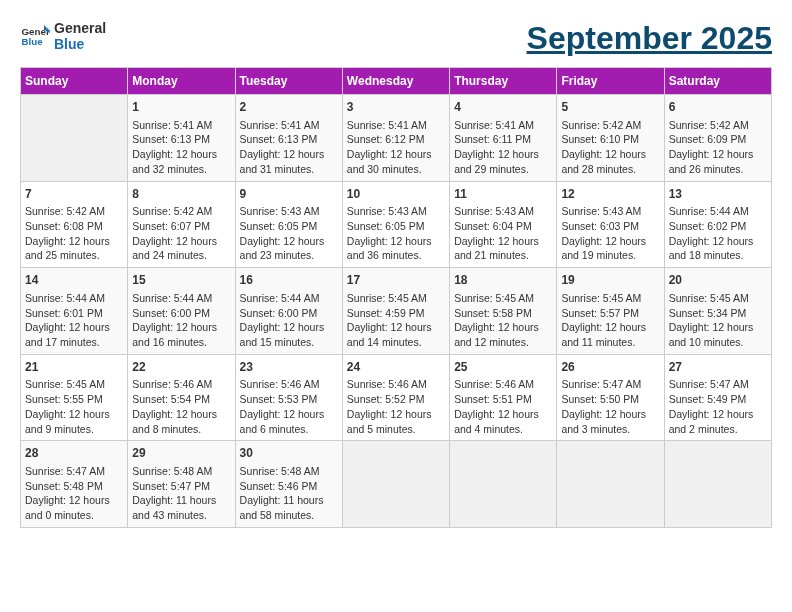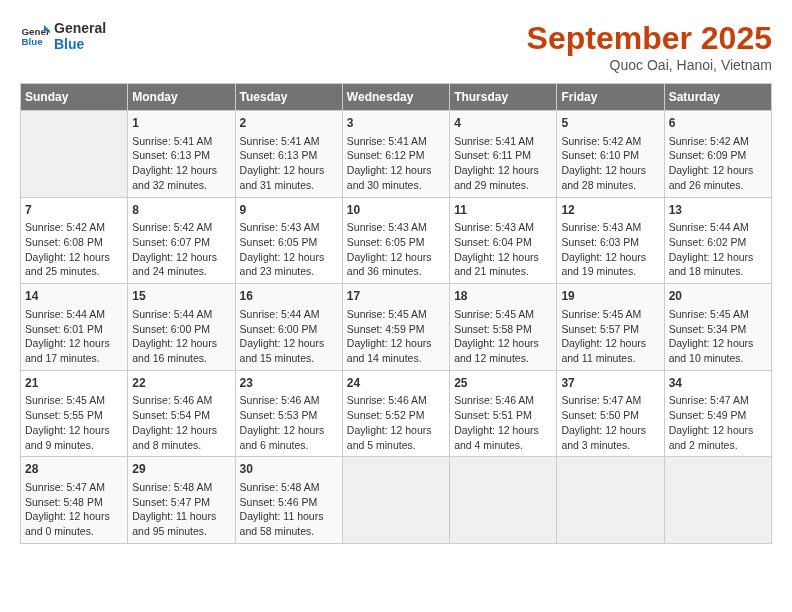--- a/index.html
+++ b/index.html
@@ -24,33 +24,34 @@
     .logo-icon {
       width: 30px;
       height: 30px;
     }
     .title-block {
       text-align: right;
     }
     .month-title {
       font-size: 32px;
       font-weight: bold;
-      color: #c2410c;
+      color: #0c4a6e;
+      text-decoration: underline;
     }
     .location {
       font-size: 14px;
       color: #555;
     }
     table {
       width: 100%;
       border-collapse: collapse;
       font-size: 11px;
     }
     thead tr {
-      background-color: #737373;
+      background-color: #a21caf;
       color: #fff;
     }
     thead th {
       padding: 6px 4px;
       text-align: left;
       font-size: 12px;
       font-weight: bold;
       border: 1px solid #ccc;
     }
     tbody tr {
@@ -91,21 +92,20 @@
       <polygon points="32,5 40,15 32,12" fill="#1a6fba"></polygon>
       <polygon points="36,8 44,18 36,15" fill="#1a6fba" opacity="0.6"></polygon>
     </svg>
     <div>
       <div style="font-size:14px;font-weight:bold;color:#333;">General</div>
       <div style="font-size:14px;font-weight:bold;color:#1a6fba;">Blue</div>
     </div>
   </div>
   <div class="title-block">
     <div class="month-title">September 2025</div>
-    <div class="location">Quoc Oai, Hanoi, Vietnam</div>
   </div>
 </div>
 
 <table>
   <thead>
     <tr>
     <th>Sunday</th>
         <th>Monday</th>
         <th>Tuesday</th>
         <th>Wednesday</th>
@@ -292,48 +292,48 @@
           <div>and 5 minutes.</div>
         </td>
         <td>
           <span class="day-number">25</span>
           <div>Sunrise: 5:46 AM</div>
           <div>Sunset: 5:51 PM</div>
           <div>Daylight: 12 hours</div>
           <div>and 4 minutes.</div>
         </td>
         <td>
-          <span class="day-number">37</span>
+          <span class="day-number">26</span>
           <div>Sunrise: 5:47 AM</div>
           <div>Sunset: 5:50 PM</div>
           <div>Daylight: 12 hours</div>
           <div>and 3 minutes.</div>
         </td>
         <td>
-          <span class="day-number">34</span>
+          <span class="day-number">27</span>
           <div>Sunrise: 5:47 AM</div>
           <div>Sunset: 5:49 PM</div>
           <div>Daylight: 12 hours</div>
           <div>and 2 minutes.</div>
         </td>
       </tr>
       <tr>
         <td>
           <span class="day-number">28</span>
           <div>Sunrise: 5:47 AM</div>
           <div>Sunset: 5:48 PM</div>
           <div>Daylight: 12 hours</div>
           <div>and 0 minutes.</div>
         </td>
         <td>
           <span class="day-number">29</span>
           <div>Sunrise: 5:48 AM</div>
           <div>Sunset: 5:47 PM</div>
           <div>Daylight: 11 hours</div>
-          <div>and 95 minutes.</div>
+          <div>and 43 minutes.</div>
         </td>
         <td>
           <span class="day-number">30</span>
           <div>Sunrise: 5:48 AM</div>
           <div>Sunset: 5:46 PM</div>
           <div>Daylight: 11 hours</div>
           <div>and 58 minutes.</div>
         </td>
         <td class="empty-cell"></td>
         <td class="empty-cell"></td>

